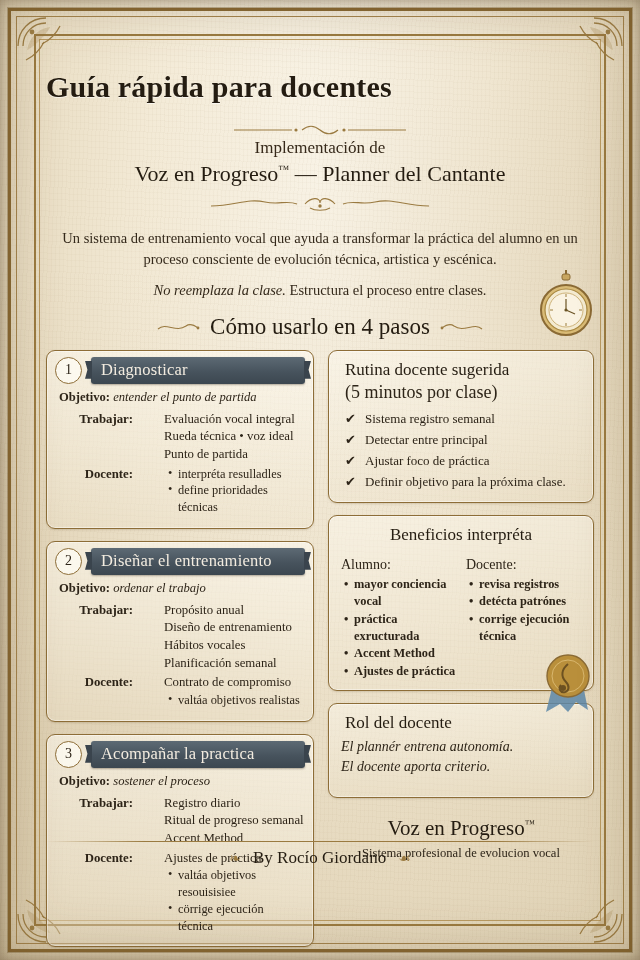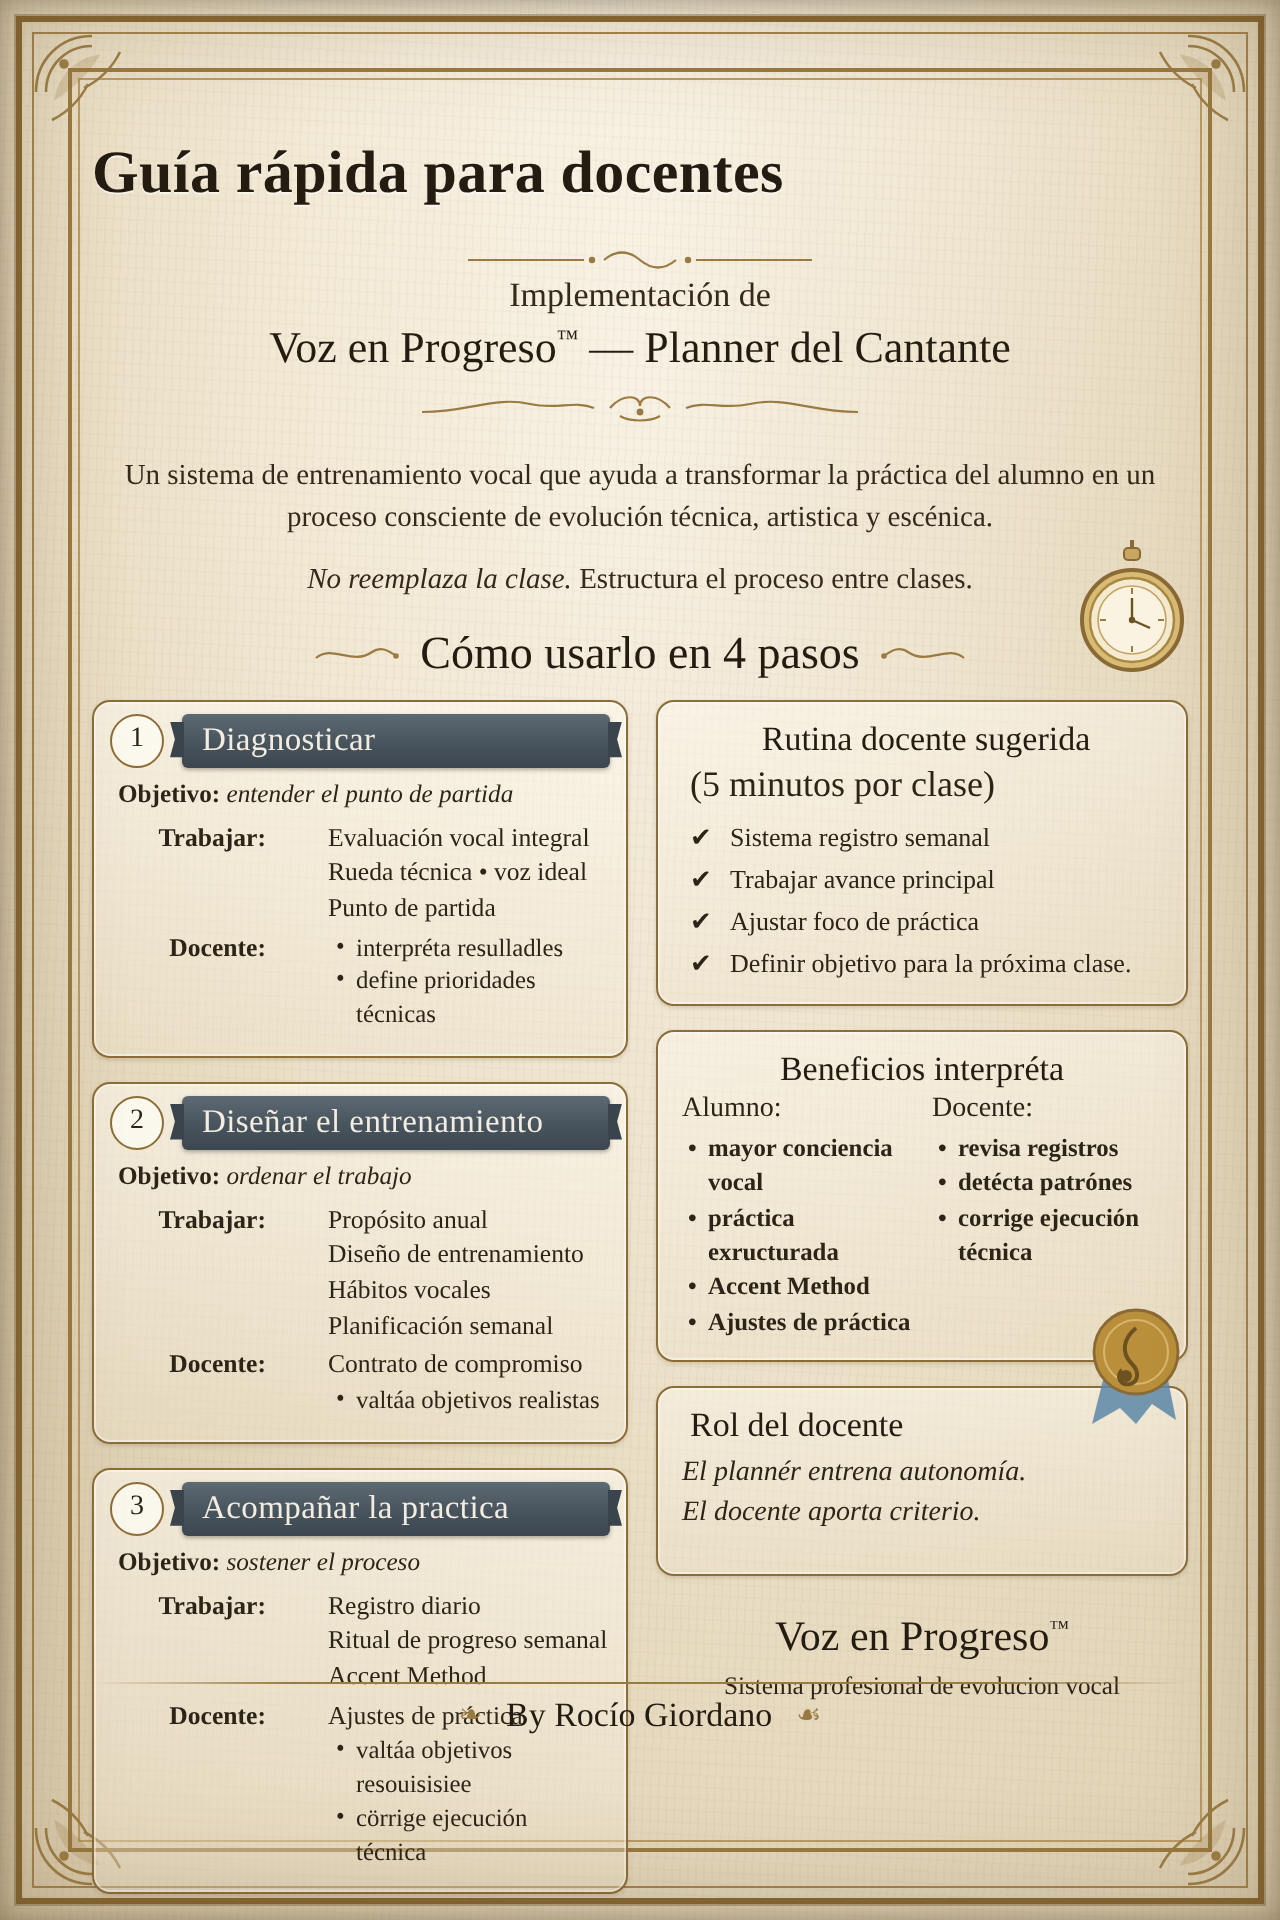--- a/index.html
+++ b/index.html
@@ -276,21 +276,21 @@
     position: absolute;
     left: 0;
     top: 0;
     font-size: 13px;
     color: #2d2418;
   }
 
   .benefit-cols {
     display: flex;
     gap: 10px;
-    margin-top: 2px;
+    margin-top: 12px;
   }
   .benefit-col { flex: 1; }
   .benefit-col h4 {
     margin: 0 0 3px 0;
     font-size: 14px;
     font-weight: normal;
   }
   .benefit-col ul {
     margin: 0;
     padding-left: 13px;
@@ -559,25 +559,25 @@
               </ul>
             </div>
           </div>
         </div>
 
       </div>
 
       <div class="col-right">
 
         <div class="card plain" style="min-height:128px">
-          <div class="rcard-title" style="text-align:center;margin-left:4px">Rutina docente sugerida</div>
+          <div class="rcard-title" style="text-align:left;margin-left:4px">Rutina docente sugerida</div>
           <div class="rcard-sub" style="text-align:left;margin-left:4px">(5 minutos por clase)</div>
           <ul class="checks">
             <li>Sistema registro semanal</li>
-            <li>Trabajar avance principal</li>
+            <li>Detectar entre principal</li>
             <li>Ajustar foco de práctica</li>
             <li>Definir objetivo para la próxima clase.</li>
           </ul>
         </div>
 
         <div class="card plain" style="min-height:140px">
           <div class="rcard-title">Beneficios interpréta</div>
           <div class="benefit-cols">
             <div class="benefit-col">
               <h4>Alumno:</h4>

